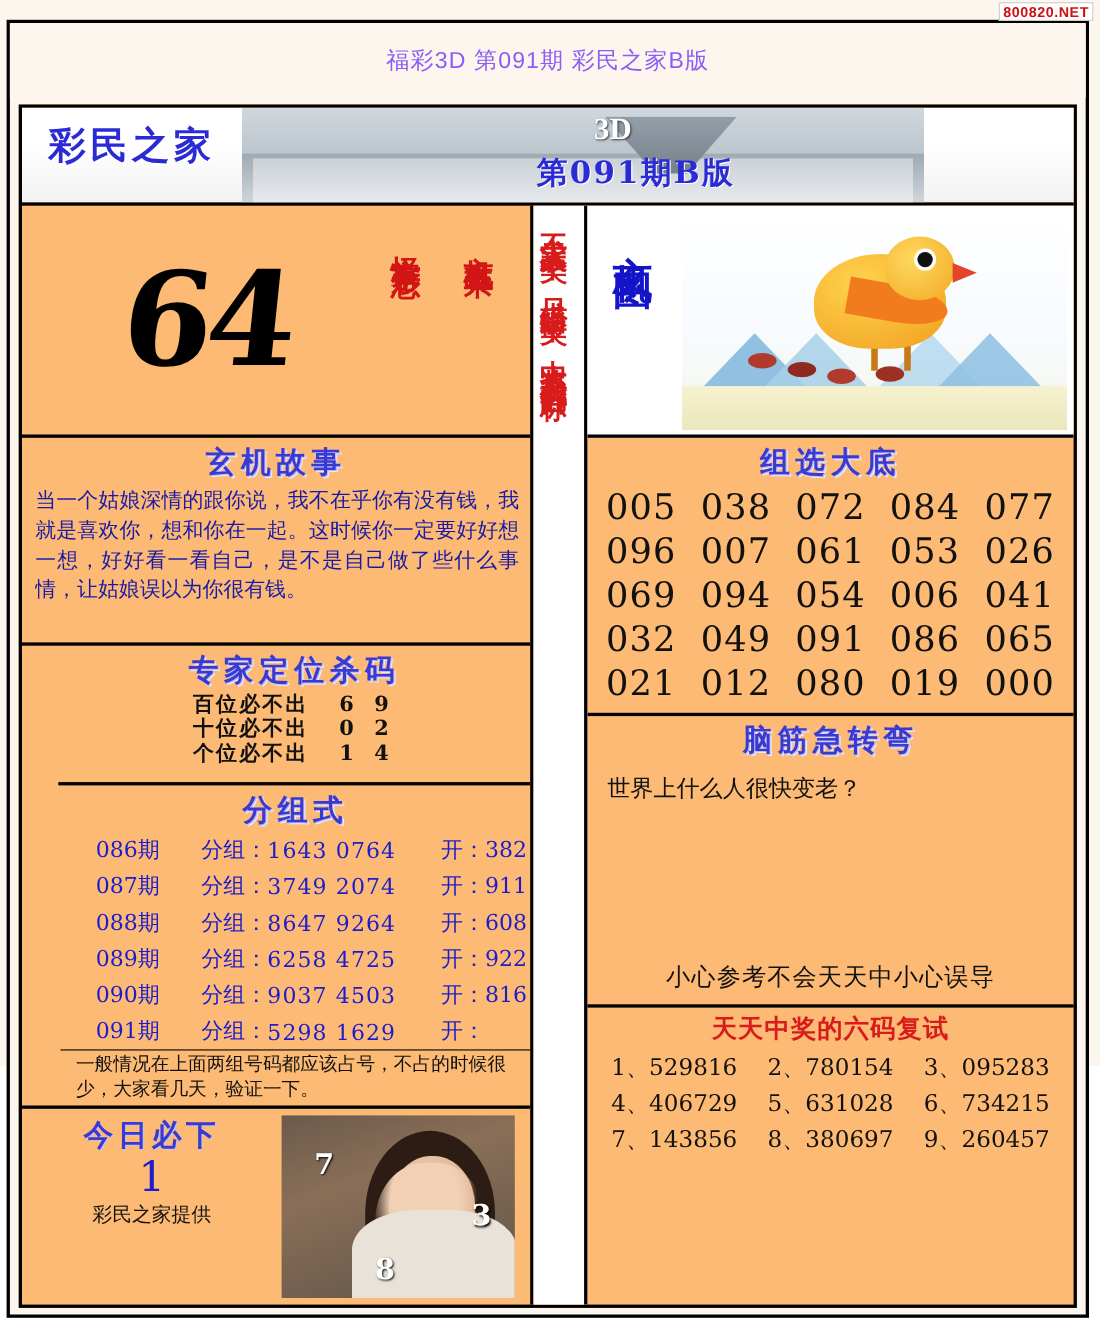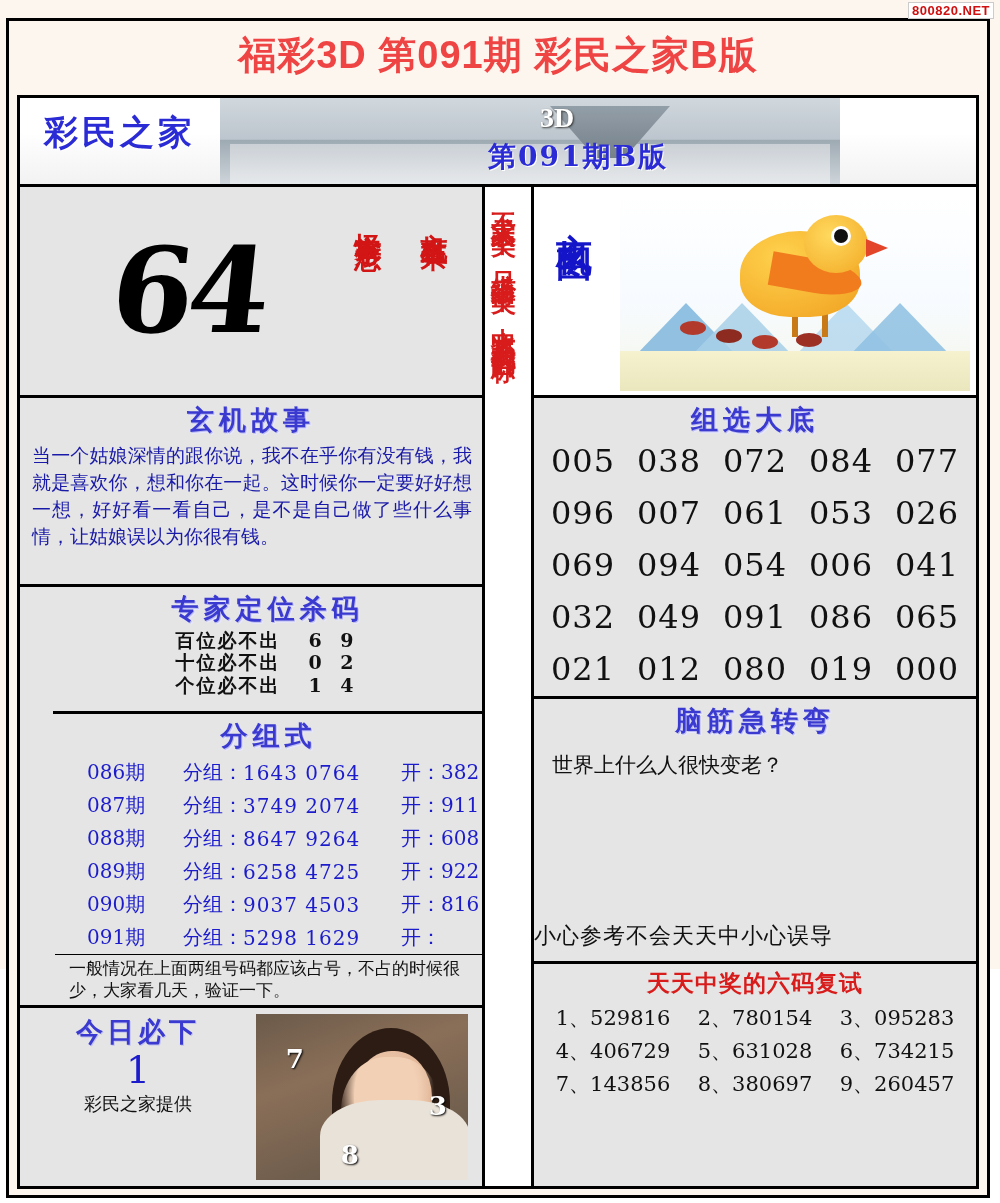--- a/index.html
+++ b/index.html
@@ -46,35 +46,35 @@
     box-sizing: border-box;
   }
   .title-bar {
     height: 68px;
     display: flex;
     align-items: center;
     justify-content: center;
     background: #fdf6ef;
   }
   .title-bar .t {
-    font-size: 38px;
-    font-weight: bold;
-    color: #ef4444;
+    font-size: 21px;
+    font-weight: normal;
+    color: #8b5cf6;
     letter-spacing: 1px;
     font-family: "Liberation Sans", sans-serif;
   }
   .body-frame {
     position: absolute;
     left: 8px;
     top: 74px;
     width: 962px;
     height: 1094px;
     border: 3px solid #000000;
     box-sizing: border-box;
-    background: #e5e5e5;
+    background: #fdba74;
   }
   
   .banner {
     position: relative;
     height: 86px;
     border-bottom: 3px solid #000000;
     background: linear-gradient(180deg,#ffffff 0%,#ffffff 40%,#f2f2f2 100%);
     overflow: hidden;
   }
   .banner .photo {
@@ -493,21 +493,21 @@
   .pebble.p3 { left: 132px; top: 142px; }
   .pebble.p4 { left: 176px; top: 140px; background:#9d3025; }
 
   .zuxuan-box {
     border-bottom: 3px solid #000000;
   }
   .zx-grid {
     display: grid;
     grid-template-columns: repeat(5, 1fr);
     padding: 2px 6px 8px;
-    row-gap: 14px;
+    row-gap: 2px;
   }
   .zx-grid div {
     text-align: center;
     font-size: 32px;
     color: #111111;
     font-family: "DejaVu Serif", serif;
     letter-spacing: 1px;
   }
 
   .naojin-box {
@@ -518,21 +518,21 @@
   .naojin-q {
     font-size: 21px;
     color: #111111;
     padding: 10px 0 0 18px;
     font-family: "DejaVu Serif", serif;
   }
   .naojin-note {
     position: absolute;
     left: 0; right: 0;
     bottom: 10px;
-    text-align: left;
+    text-align: center;
     font-size: 22px;
     color: #111111;
     letter-spacing: 1px;
     font-family: "DejaVu Serif", serif;
   }
 
   .fushi-box {
     flex: 1;
   }
   .fushi-title {

